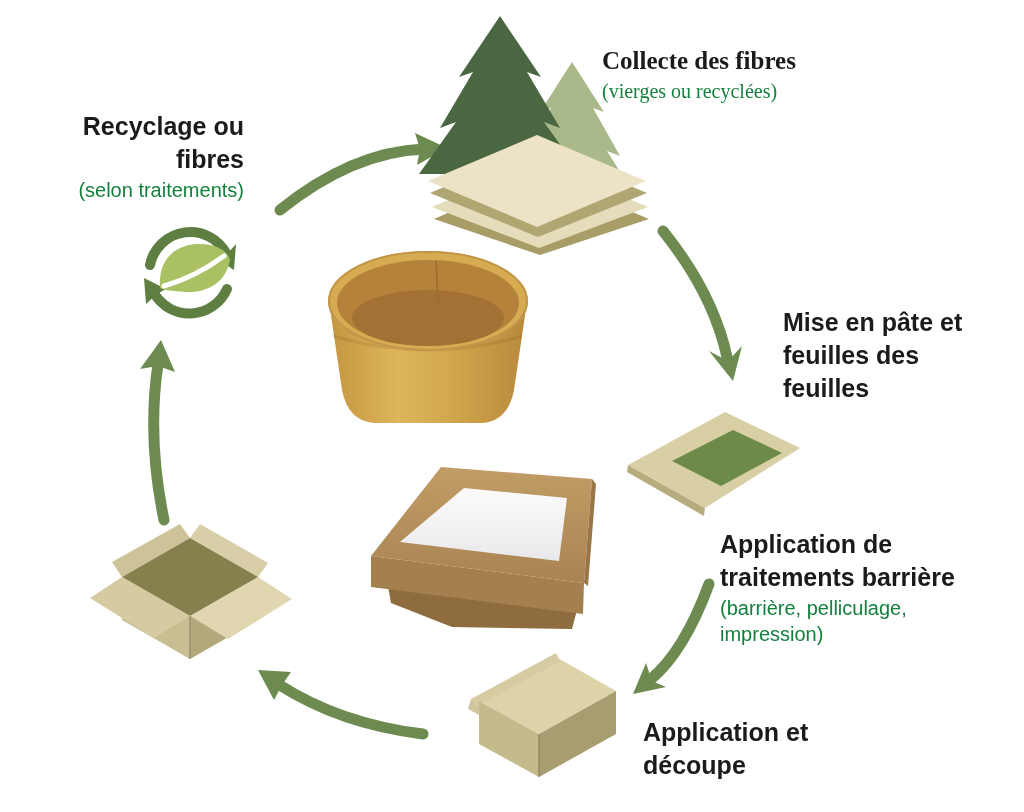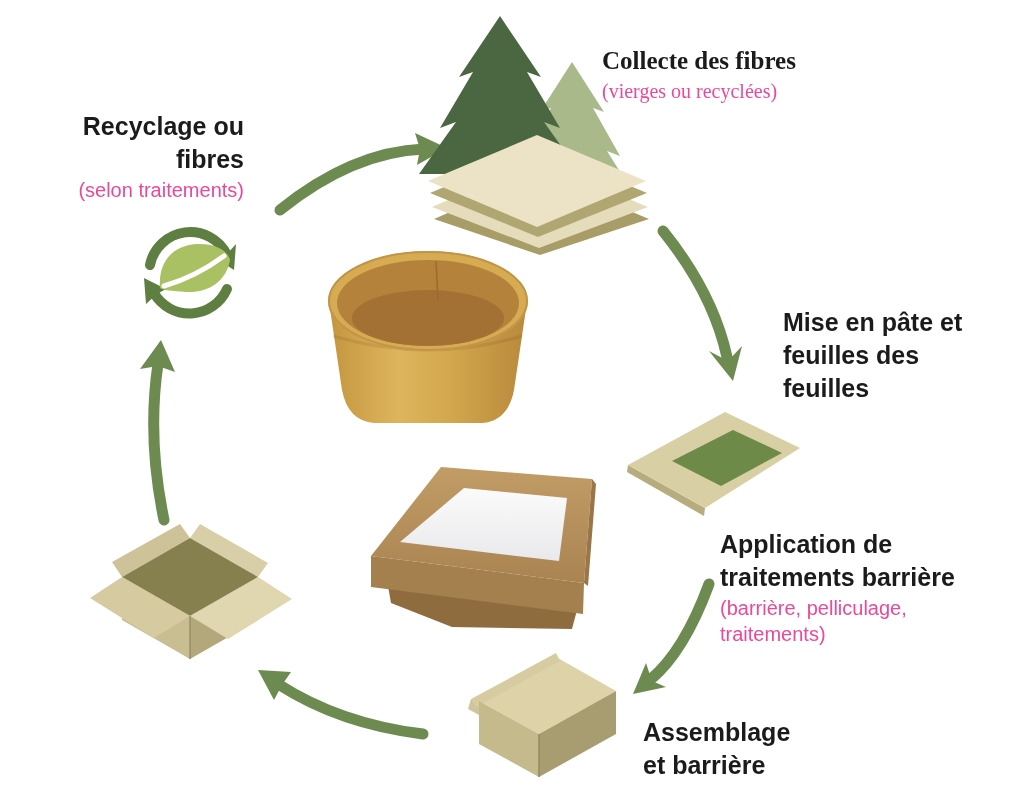--- a/index.html
+++ b/index.html
@@ -3,21 +3,21 @@
 <meta charset="utf-8">
 <style>
   html,body{margin:0;padding:0;background:#fff;}
   #canvas{
     position:relative;width:1024px;height:812px;background:#ffffff;
     font-family:"Liberation Sans",sans-serif;overflow:hidden;
   }
   #scene{position:absolute;left:0;top:0;}
   .stage{position:absolute;color:#1b1b1b;}
   .stage .label{font-weight:700;font-size:25px;line-height:33px;}
-  .stage .sub{font-weight:400;font-size:20px;line-height:26px;color:#ec4899;margin-top:1px;}
+  .stage .sub{font-weight:400;font-size:20px;line-height:26px;color:#15803d;margin-top:1px;}
   #st-collecte{left:602px;top:44px;width:245px;font-family:Liberation Serif, serif;}
   #st-recyclage{left:48px;top:110px;width:196px;text-align:right;}
   #st-pate{left:783px;top:306px;width:180px;}
   #st-traitements{left:720px;top:528px;width:300px;}
   #st-traitements .sub{width:250px;}
   #st-assemblage{left:643px;top:716px;width:172px;}
   #st-usage{left:60px;top:646px;width:200px;}
 </style>
 </head>
 <body>
@@ -140,21 +140,21 @@
     <div class="label">Recyclage ou fibres</div>
     <div class="sub">(selon traitements)</div>
   </div>
 
   <div class="stage" id="st-pate">
     <div class="label">Mise en pâte et feuilles des feuilles</div>
   </div>
 
   <div class="stage" id="st-traitements">
     <div class="label">Application de traitements barrière</div>
-    <div class="sub">(barrière, pelliculage, traitements)</div>
+    <div class="sub">(barrière, pelliculage, impression)</div>
   </div>
 
   <div class="stage" id="st-assemblage">
-    <div class="label">Assemblage et barrière</div>
+    <div class="label">Application et découpe</div>
   </div>
 
 
 </div>
 
 </body></html>

